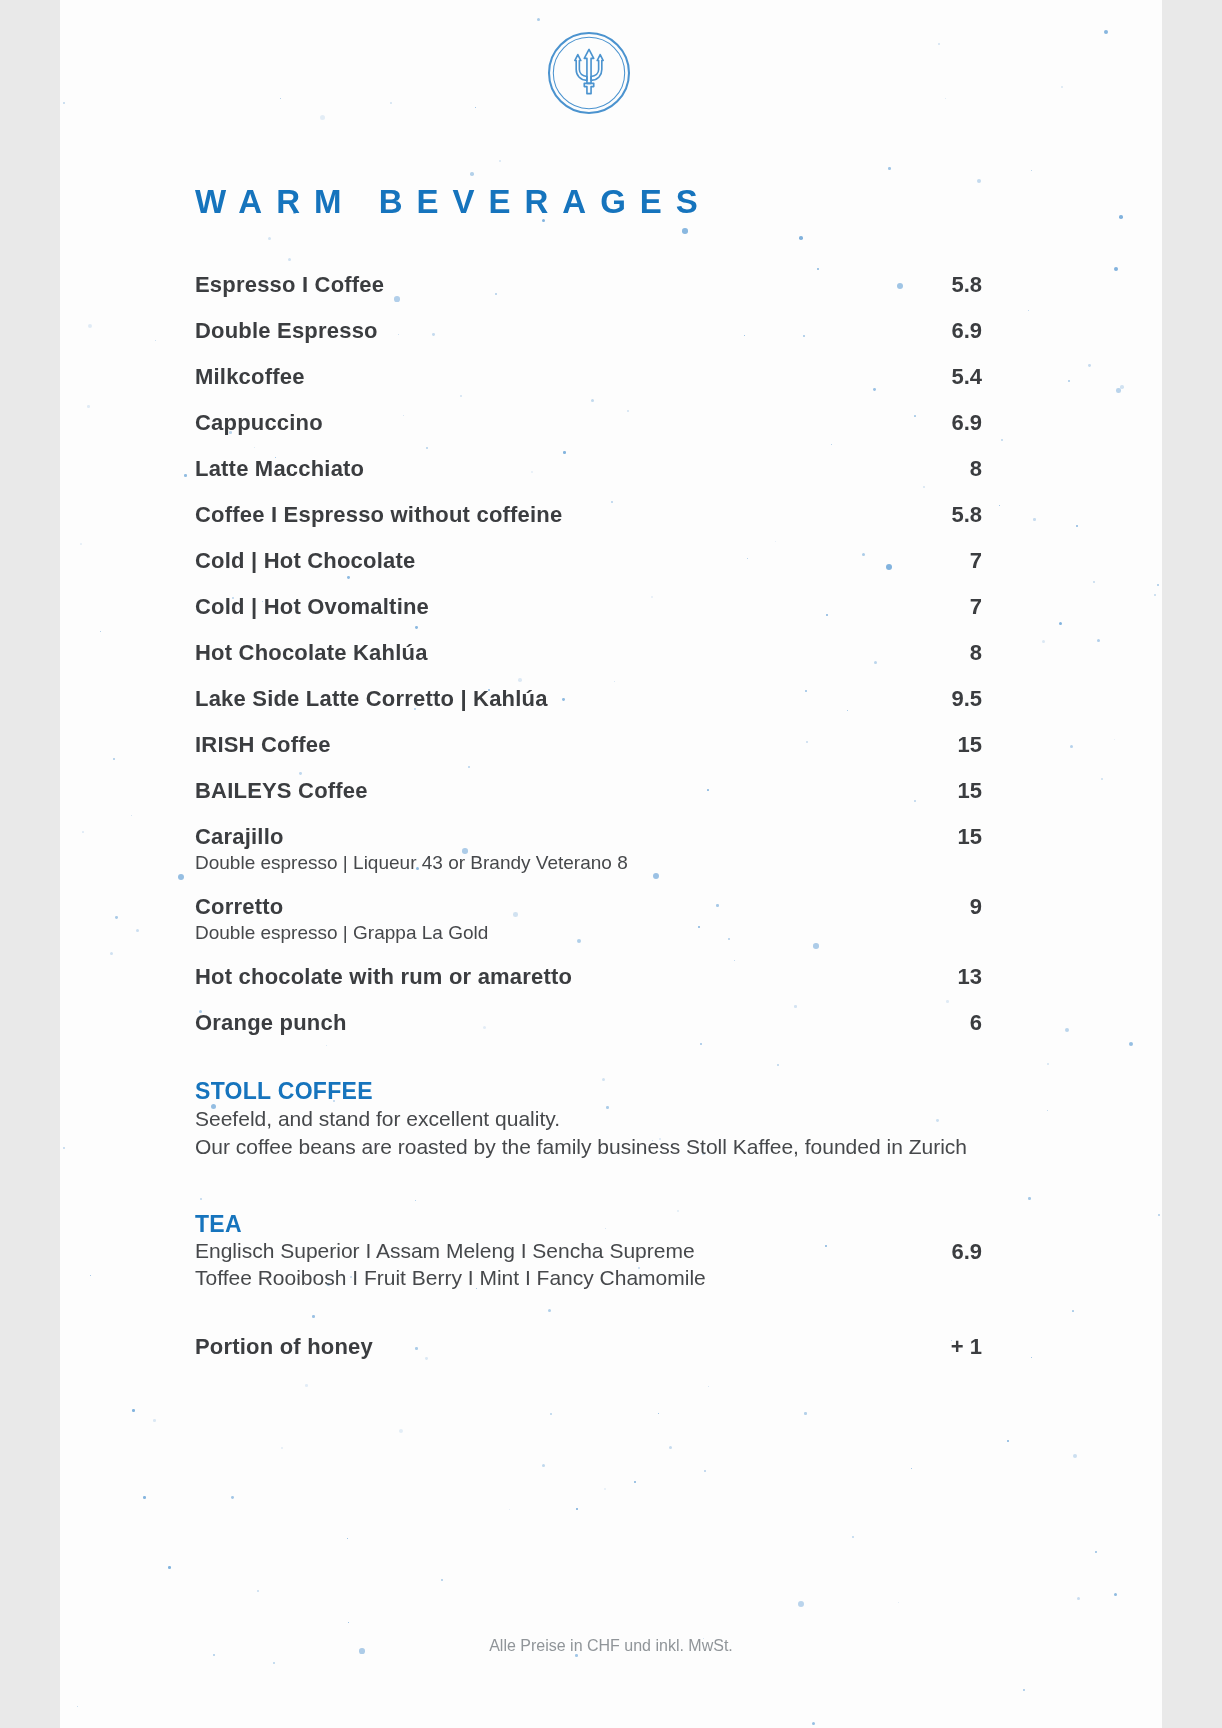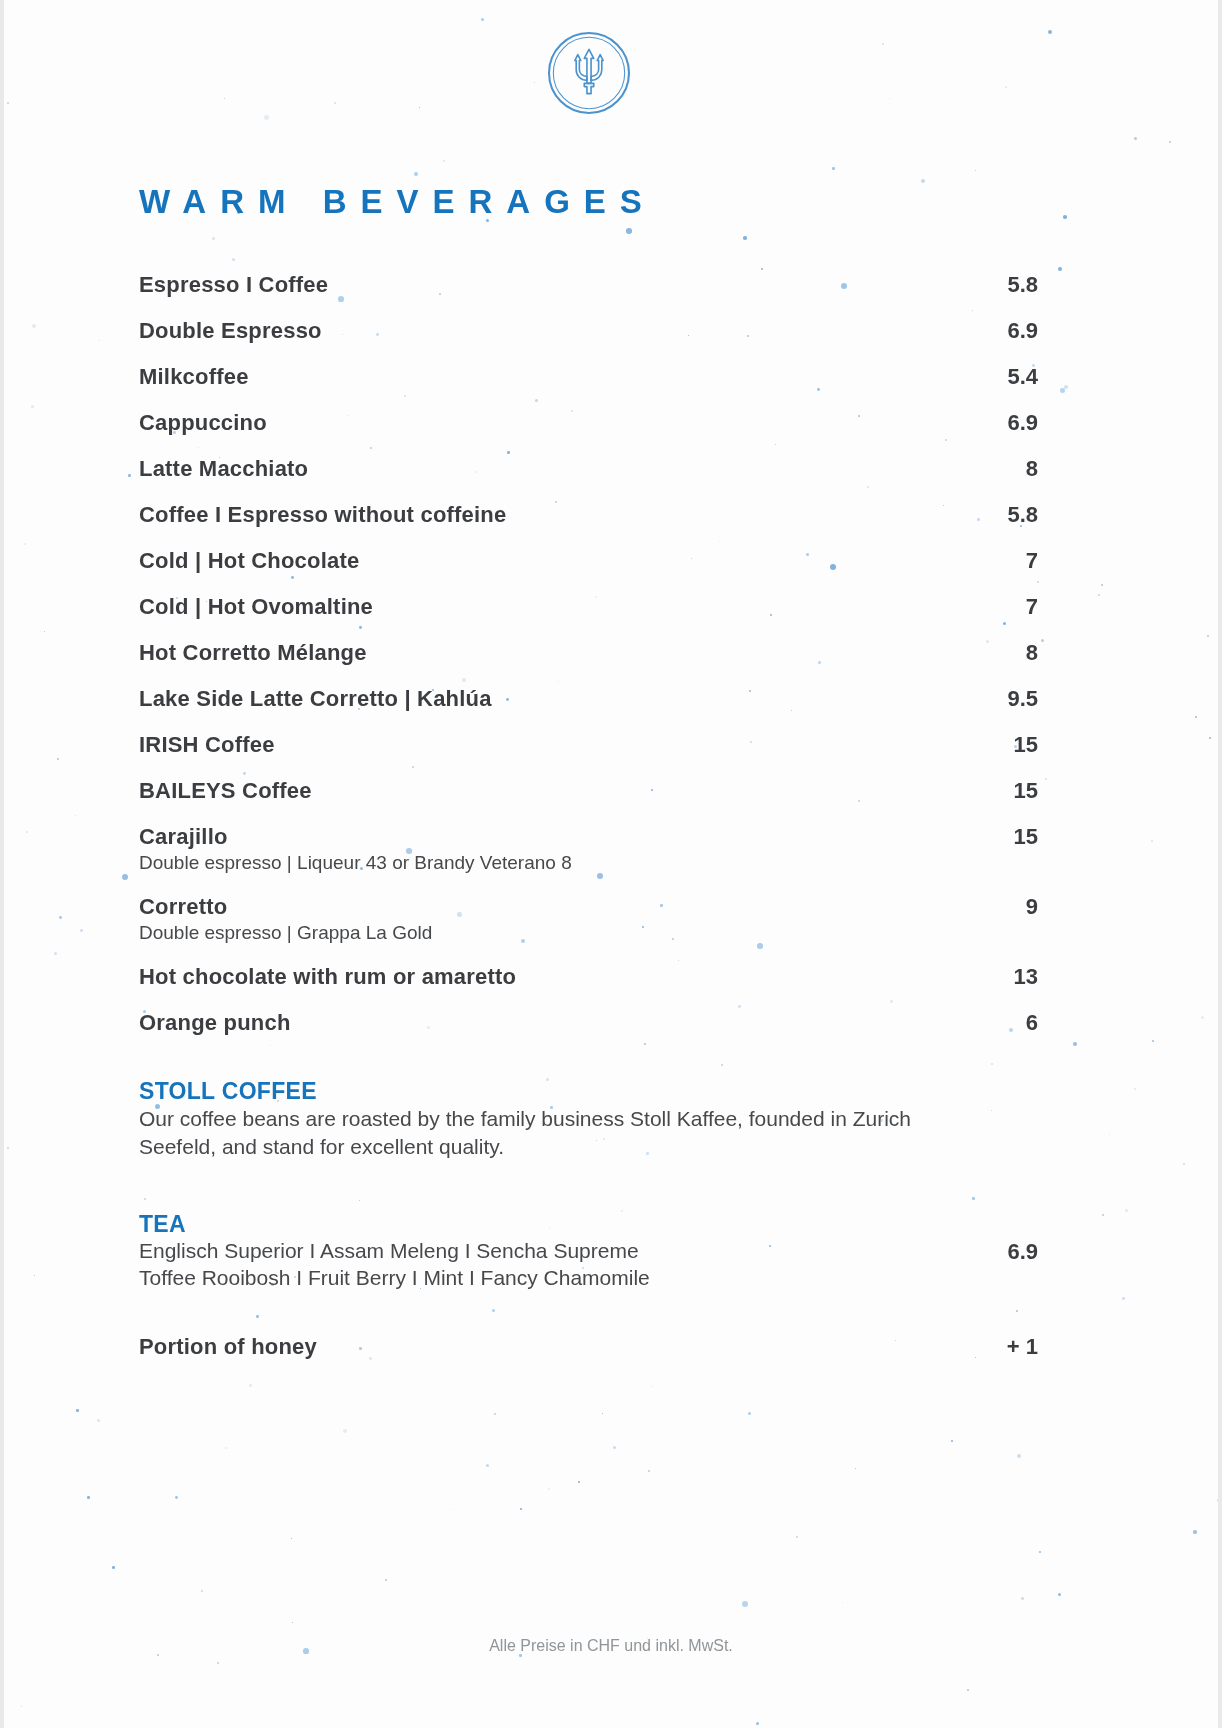--- a/index.html
+++ b/index.html
@@ -7,21 +7,21 @@
     --logo-blue:#4b93cf;
     --ink:#3b3d40;
     --ink-soft:#46484b;
     --muted:#909599;
     --paper:#fdfdfd;
   }
   html,body{margin:0;padding:0;}
   body{background:#e9e9e9;font-family:"Liberation Sans",sans-serif;}
   .page{
     position:relative;
-    width:1214px;height:1728px;
+    width:1102px;height:1728px;
     margin:0 auto;
     background:var(--paper);
     overflow:hidden;
   }
   .speckles{position:absolute;inset:0;pointer-events:none;}
   .speck{position:absolute;border-radius:50%;}
   .content{position:relative;padding:0 180px 0 135px;}
   .logo-wrap{
     width:86px;height:86px;margin:30px auto 0 auto;
   }
@@ -363,21 +363,21 @@
   </div>
           <div class="menu-row">
     <div class="row-main">
       <span class="item-name">Cold | Hot Ovomaltine</span>
       <span class="item-price">7</span>
     </div>
 
   </div>
           <div class="menu-row">
     <div class="row-main">
-      <span class="item-name">Hot Corretto Mélange</span>
+      <span class="item-name">Hot Chocolate Kahlúa</span>
       <span class="item-price">8</span>
     </div>
 
   </div>
         </div>
         <div class="menu-group">
           <div class="menu-row">
     <div class="row-main">
       <span class="item-name">Lake Side Latte Corretto | Kahlúa</span>
       <span class="item-price">9.5</span>
@@ -431,22 +431,22 @@
       <span class="item-price">6</span>
     </div>
 
   </div>
         </div>
       </div>
 
     <div class="section">
       <div class="section-heading">STOLL COFFEE</div>
       <div class="section-body">
+        <div>Seefeld, and stand for excellent quality.</div>
         <div>Our coffee beans are roasted by the family business Stoll Kaffee, founded in Zurich</div>
-        <div>Seefeld, and stand for excellent quality.</div>
       </div>
     </div>
 
     <div class="section tea-section">
       <div class="section-heading">TEA</div>
       <div class="tea-flex">
         <div class="tea-lines">
           <div>Englisch Superior I Assam Meleng I Sencha Supreme</div>
           <div>Toffee Rooibosh I Fruit Berry I Mint I Fancy Chamomile</div>
         </div>

